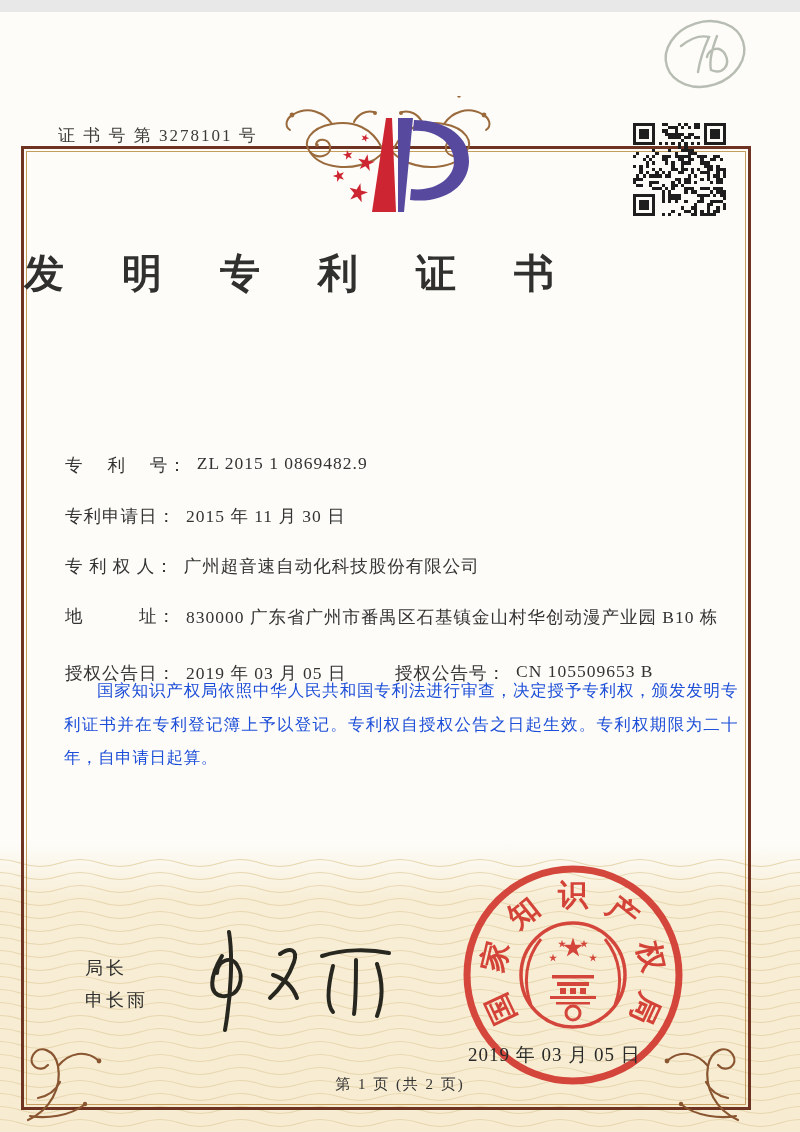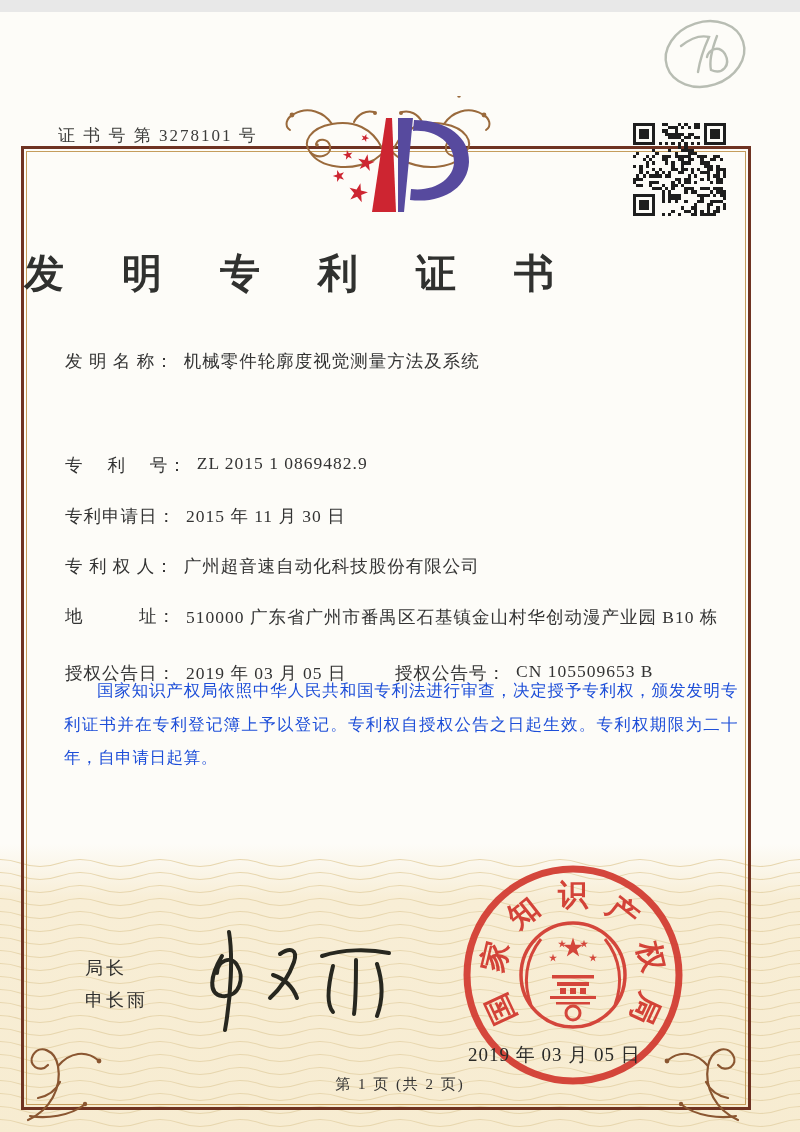--- a/index.html
+++ b/index.html
@@ -417,39 +417,35 @@
       <rect x="19" y="28" width="1" height="1"></rect>
       <rect x="21" y="28" width="1" height="1"></rect>
       <rect x="22" y="28" width="1" height="1"></rect>
       <rect x="23" y="28" width="1" height="1"></rect>
       <rect x="24" y="28" width="1" height="1"></rect>
       <rect x="25" y="28" width="1" height="1"></rect>
     </svg>
 
   <div class="title">发 明 专 利 证 书</div>
 
-  <div class="row" style="top:337px">
-    <span class="lbl">发 明 名 称：</span>
-    <span class="val">机械零件轮廓度视觉测量方法及系统</span>
-  </div>
   <div class="row" style="top:441px">
     <span class="lbl">专　 利　 号：</span>
     <span class="val">ZL 2015 1 0869482.9</span>
   </div>
   <div class="row" style="top:492px">
     <span class="lbl">专利申请日：</span>
     <span class="val">2015 年 11 月 30 日</span>
   </div>
   <div class="row" style="top:542px">
     <span class="lbl">专 利 权 人：</span>
     <span class="val">广州超音速自动化科技股份有限公司</span>
   </div>
   <div class="row" style="top:592px">
     <span class="lbl">地　　　址：</span>
-    <span class="val addr-val">510000 广东省广州市番禺区石基镇金山村华创动漫产业园 B10 栋</span>
+    <span class="val addr-val">830000 广东省广州市番禺区石基镇金山村华创动漫产业园 B10 栋</span>
   </div>
   <div class="row" style="top:649px">
     <span class="lbl">授权公告日：</span>
     <span class="val">2019 年 03 月 05 日</span>
   </div>
   <div class="row" style="top:649px;left:395px">
     <span class="lbl">授权公告号：</span>
     <span class="val">CN 105509653 B</span>
   </div>
 

